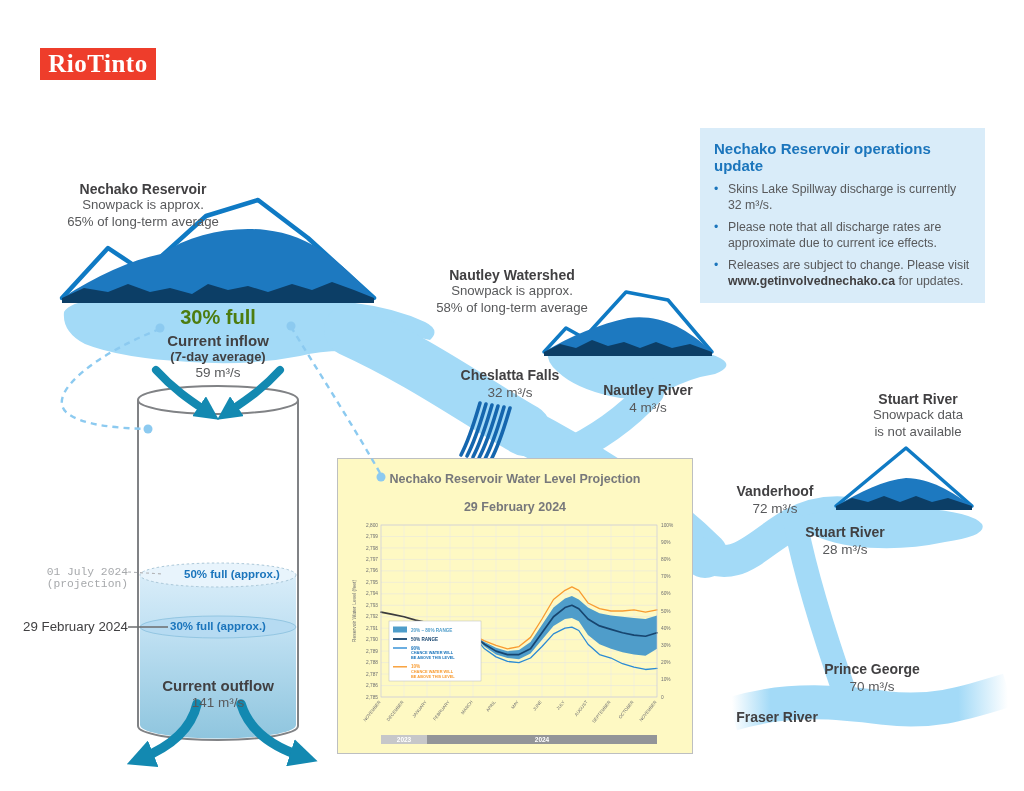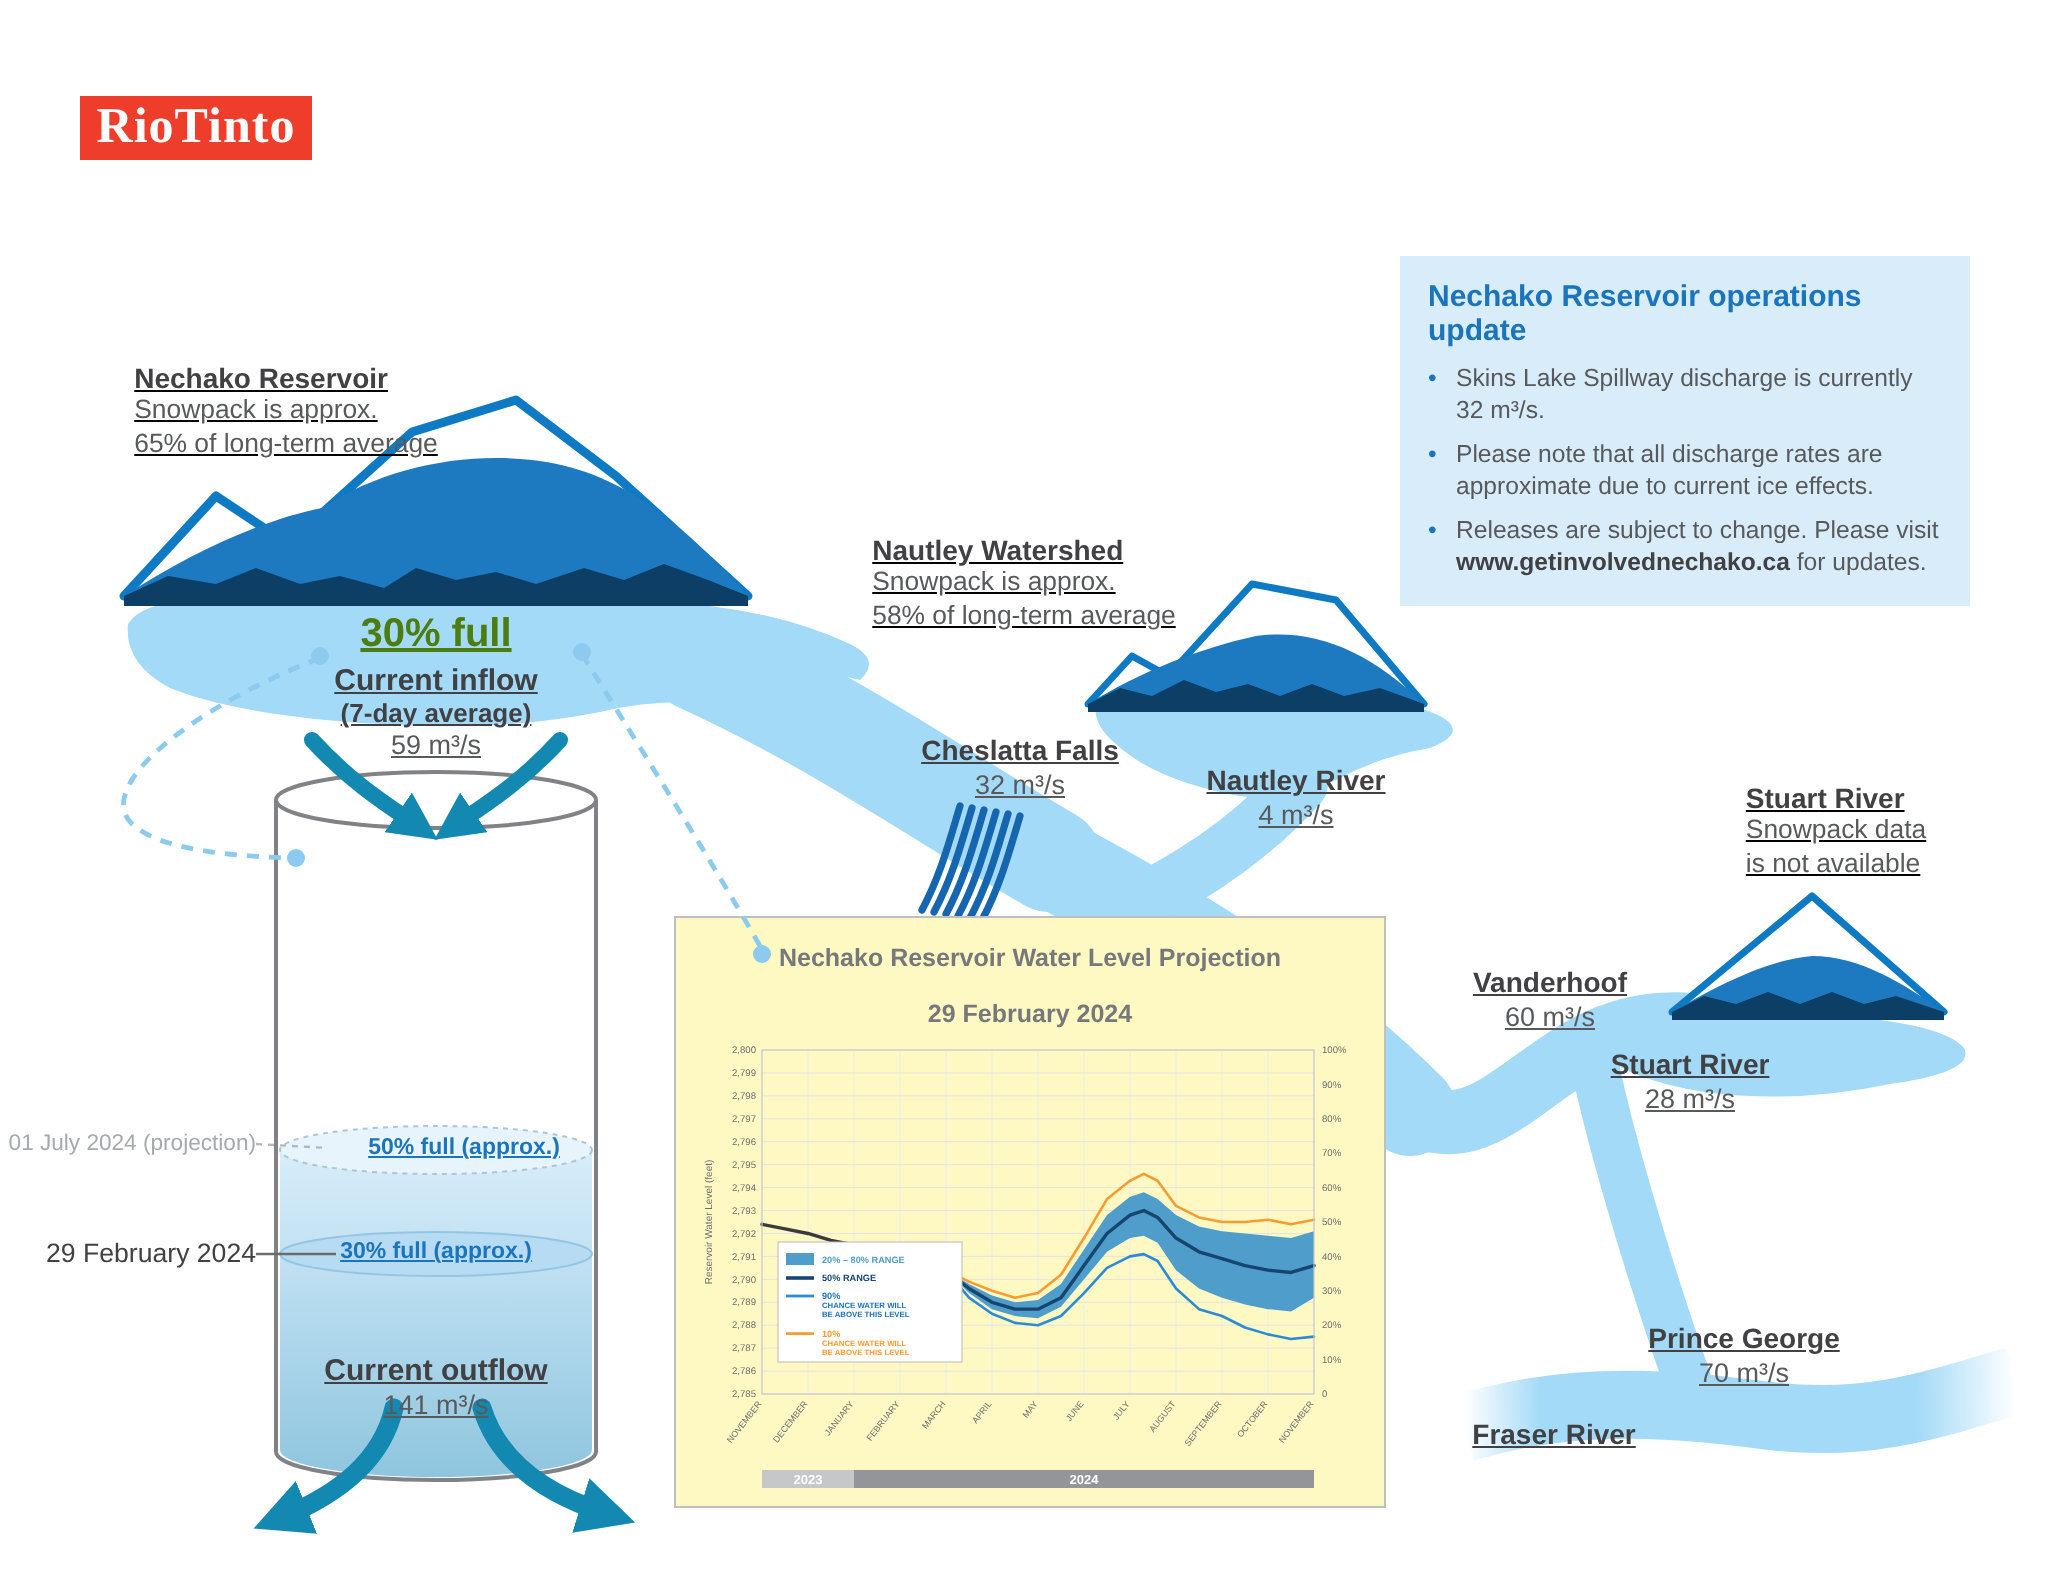--- a/index.html
+++ b/index.html
@@ -15,29 +15,29 @@
   .pagetitle{left:62px;top:104px;font-size:37px;color:#8b8d90;white-space:nowrap;}
 
   .infobox{left:700px;top:128px;width:285px;background:#d9ecf9;padding:12px 14px 13px 14px;
            box-sizing:border-box;}
   .infobox h2{margin:0 0 7px 0;font-size:15px;color:#1b75bc;}
   .ib-row{display:flex;font-size:12.3px;color:#58595b;line-height:1.34;margin-bottom:5px;}
   .ib-row:last-child{margin-bottom:0;}
   .ib-dot{color:#1b75bc;width:14px;flex:0 0 14px;}
   .ib-txt b{color:#414042;}
 
-  .tc{position:absolute;text-align:left;transform:translateX(-50%);white-space:nowrap;text-decoration:underline;}
+  .tc{position:absolute;text-align:center;transform:translateX(-50%);white-space:nowrap;}
   .b14{font-size:14px;font-weight:700;color:#414042;}
   .r13{font-size:13.2px;color:#58595b;line-height:1.28;}
   .val{font-size:13.5px;color:#58595b;}
   .white20{font-size:20px;font-weight:700;color:#4d7c0f;}
   .b15{font-size:15px;font-weight:700;color:#414042;}
   .b13{font-size:13px;font-weight:700;color:#414042;}
   .lvl{font-size:11.5px;font-weight:700;color:#1b75bc;}
-  .ann-gray{position:absolute;left:4px;width:124px;text-align:right;font-size:11.3px;color:#a7a9ac;}
+  .ann-gray{position:absolute;left:4px;width:124px;text-align:right;font-size:11.3px;color:#a7a9ac;font-family:Liberation Mono, monospace;}
   .ann-dark{position:absolute;left:4px;width:124px;text-align:right;font-size:13.3px;color:#414042;}
 
   .chartbox{left:337px;top:458px;width:356px;height:296px;background:#fef9c3;border:1px solid #bdbfc1;
             box-sizing:border-box;}
   .ct{margin-top:13px;text-align:center;font-size:12.5px;font-weight:700;color:#77787b;line-height:1.2;}
 </style>
 </head>
 <body>
 
 <div class="stage">
@@ -268,21 +268,21 @@
   <div class="tc z5 val" style="left:510px;top:385px">32 m³/s</div>
   <div class="tc z5 b14" style="left:648px;top:382px">Nautley River</div>
   <div class="tc z5 val" style="left:648px;top:400px">4 m³/s</div>
 
   <div class="tc z5" style="left:918px;top:391px">
     <div class="b14">Stuart River</div>
     <div class="r13">Snowpack data</div>
     <div class="r13">is not available</div>
   </div>
   <div class="tc z5 b14" style="left:775px;top:483px">Vanderhoof</div>
-  <div class="tc z5 val" style="left:775px;top:501px">60 m³/s</div>
+  <div class="tc z5 val" style="left:775px;top:501px">72 m³/s</div>
   <div class="tc z5 b14" style="left:845px;top:524px">Stuart River</div>
   <div class="tc z5 val" style="left:845px;top:542px">28 m³/s</div>
   <div class="tc z5 b14" style="left:872px;top:661px">Prince George</div>
   <div class="tc z5 val" style="left:872px;top:679px">70 m³/s</div>
   <div class="tc z5 b14" style="left:777px;top:709px">Fraser River</div>
 
   <div class="ann-gray z5" style="top:566px">01 July 2024 (projection)</div>
   <div class="ann-dark z5" style="top:619px">29 February 2024</div>
   <div class="tc z5 lvl" style="left:232px;top:568px">50% full (approx.)</div>
   <div class="tc z5 lvl" style="left:218px;top:620px">30% full (approx.)</div>

